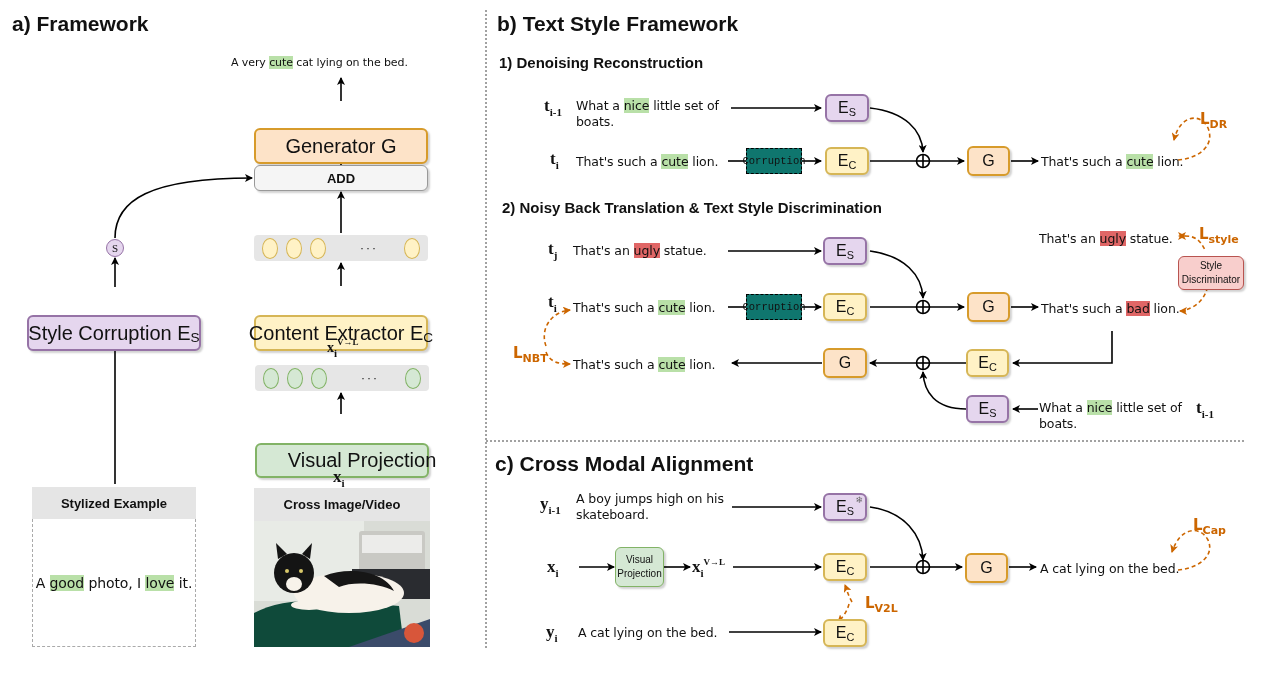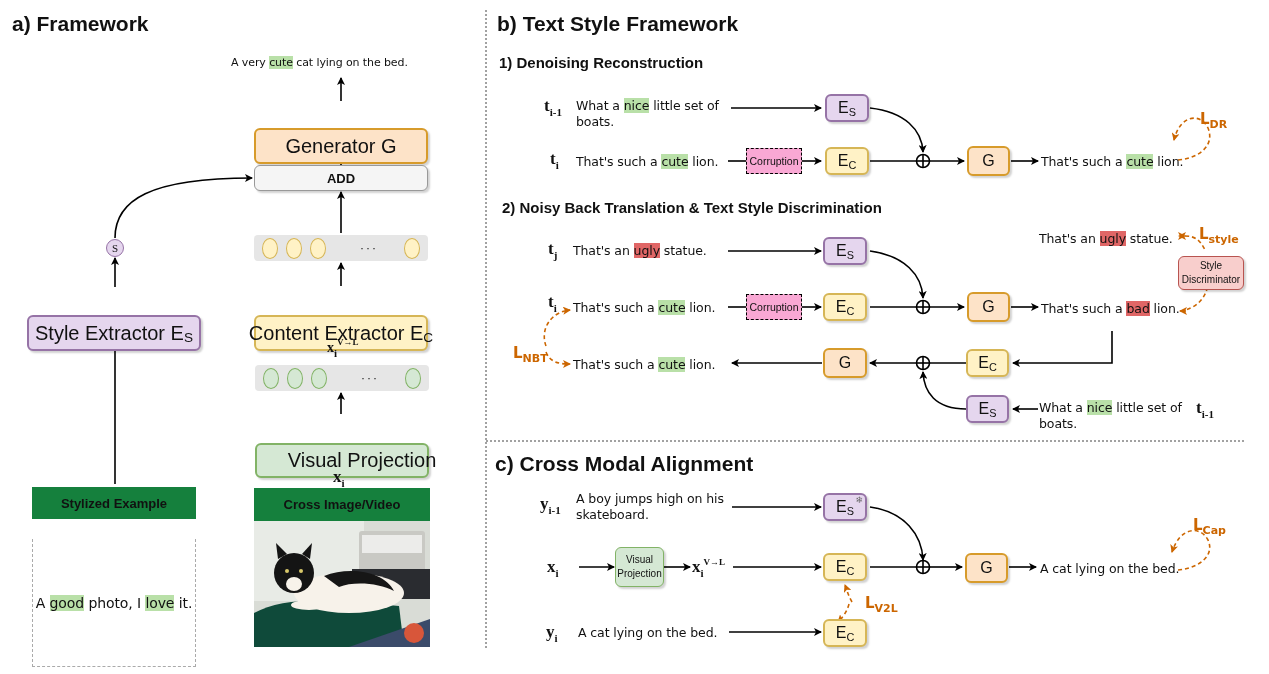--- a/index.html
+++ b/index.html
@@ -8,38 +8,38 @@
   svg#wires { position:absolute; left:0; top:0; width:1269px; height:674px; pointer-events:none; }
   .title { font-weight:bold; font-size:21px; white-space:nowrap; }
   .subtitle { font-weight:bold; font-size:15px; white-space:nowrap; }
   .box { position:absolute; box-sizing:border-box; border-radius:6px; display:flex; align-items:center; justify-content:center; white-space:nowrap; box-shadow:2px 2px 2px rgba(0,0,0,0.18); }
   .gen { background:#fde3c8; border:2px solid #d79b2b; }
   .cont { background:#fff2c6; border:2px solid #d6b656; }
   .sty { background:#e5d6ee; border:2px solid #9673a6; }
   .vis { background:#d5e8d4; border:2px solid #82b366; }
   .addbox { background:#f5f5f5; border:1.5px solid #999; }
   .disc { background:#f8cecc; border:1.5px solid #b85450; font-size:10px; line-height:14px; text-align:center; white-space:normal; }
-  .corr { position:absolute; box-sizing:border-box; border:1.5px dashed #000; font-size:10.5px; display:flex; align-items:center; justify-content:center; background:#f9a8d4; }
+  .corr { position:absolute; box-sizing:border-box; border:1.5px dashed #000; font-size:10.5px; display:flex; align-items:center; justify-content:center; background:#0f766e;font-family:Liberation Mono, monospace; }
   .big { font-size:20px;margin-top:28px; }
   .sm { font-size:16px; }
   .sub { font-size:0.68em; position:relative; top:0.35em; }
   .hand { font-family:"DejaVu Sans", sans-serif; font-size:12.5px; white-space:nowrap; letter-spacing:-0.1px; }
   .hl-g { background:#b9e0a8; }
   .hl-r { background:#e06666; }
   .var { font-family:"Liberation Serif", serif; font-weight:bold; font-size:17px; white-space:nowrap; }
   .var .s { font-size:11px; position:relative; top:5px; }
   .var .sup { font-size:9px; position:relative; top:-7px; }
   .loss { color:#cc6600; font-family:"DejaVu Sans", sans-serif; font-weight:bold; font-size:15px; white-space:nowrap; }
   .loss .s { font-size:11px; position:relative; top:4px; }
   .tokrow { position:absolute; background:#e6e6e6; border-radius:4px; display:flex; align-items:center; padding:0 8px; box-sizing:border-box; }
   .tok { width:16px; height:21px; border-radius:50%; box-sizing:border-box; margin-right:8px; }
   .tok.y { background:#fff2c6; border:1px solid #d6b656; }
   .tok.g { background:#d5e8d4; border:1px solid #82b366; }
   .dots { flex:1; text-align:center; font-size:12px; letter-spacing:2px; }
-  .panel-head { position:absolute; background:#15803d; font-weight:bold; font-size:13px; display:flex; align-items:center; justify-content:center; }
+  .panel-head { position:absolute; background:#e5e5e5; font-weight:bold; font-size:13px; display:flex; align-items:center; justify-content:center; }
   .sbox { position:absolute; box-sizing:border-box; border:1px dashed #aaa; border-top:none; display:flex; align-items:center; justify-content:center; }
   .photo { position:absolute; overflow:hidden; }
   .circ-s { position:absolute; width:18px; height:18px; border-radius:50%; box-sizing:border-box; background:#e5d6ee; border:1.5px solid #9673a6; font-family:"Liberation Serif", serif; font-size:11px; display:flex; align-items:center; justify-content:center; }
 </style>
 </head>
 <body>
 
 <svg id="wires" viewBox="0 0 1269 674">
   <defs>
     <marker id="ah" markerWidth="8" markerHeight="8" refX="7" refY="4" orient="auto" markerUnits="userSpaceOnUse">
@@ -165,28 +165,28 @@
 
 <div class="box vis big" style="left:255px;top:415px;width:174px;height:35px;padding-left:40px;">
     <span>Visual Projection</span>
   </div>
 
 <div class="abs var" style="left:333px;top:467px;">
   <span>x</span><span class="s">i</span>
 </div>
 
 <div class="box sty big" style="left:27px;top:287px;width:174px;height:36px;">
-  <span>Style Extractor E</span>
+  <span>Style Corruption E</span>
     <span class="sub">S</span>
 </div>
 
 <div class="circ-s" style="left:106px;top:239px;">S</div>
 
 <div class="panel-head" style="left:32px;top:487px;width:164px;height:32px;">Stylized Example</div>
-<div class="sbox" style="left:32px;top:539px;width:164px;height:128px;">
+<div class="sbox" style="left:32px;top:519px;width:164px;height:128px;">
   <div class="hand" style="font-size:14px;">
     <span>A </span><span class="hl-g">good</span><span> photo, I </span><span class="hl-g">love</span><span> it.</span>
   </div>
 </div>
 
 <div class="panel-head" style="left:254px;top:488px;width:176px;height:33px;">Cross Image/Video</div>
 <div class="photo" style="left:254px;top:521px;width:176px;height:126px;">
   <svg width="176" height="126" viewBox="0 0 176 126">
     <rect width="176" height="126" fill="#d9dcd6"></rect>
     <rect x="0" y="0" width="110" height="80" fill="#e8ebe6"></rect>

